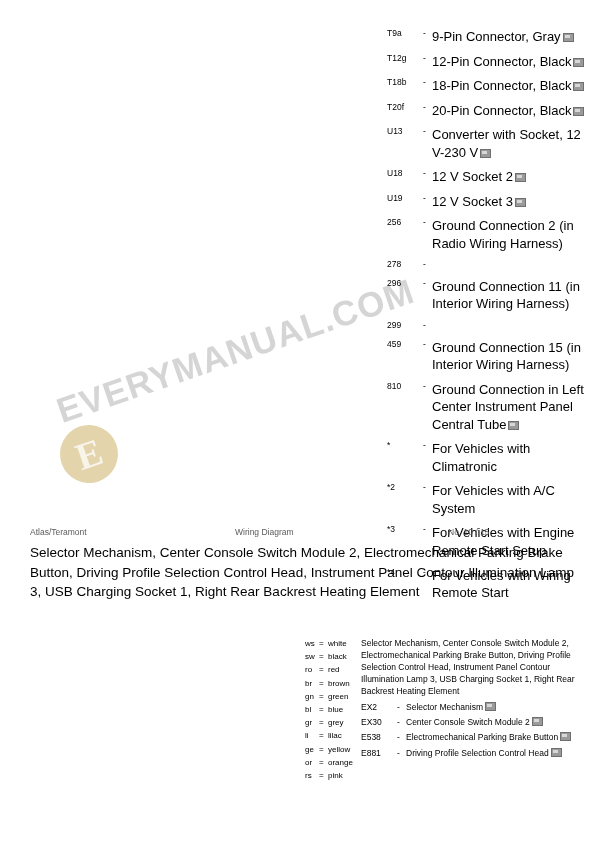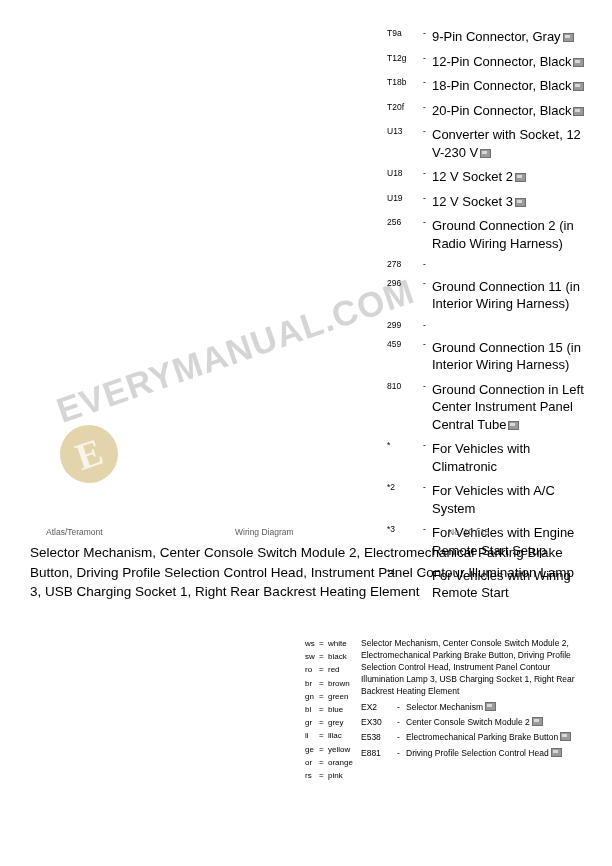--- a/index.html
+++ b/index.html
@@ -115,21 +115,21 @@
     left: 30px;
     top: 527px;
     width: 552px;
     font-size: 8.5px;
     color: #5b5b5b;
     border-bottom: 0px;
     z-index: 10;
   }
   .footer-bar .fb-left {
     position: absolute;
-    left: 16px;
+    left: 0;
     top: 0;
   }
   .footer-bar .fb-center {
     position: absolute;
     left: 205px;
     top: 0;
   }
   .footer-bar .fb-right {
     position: absolute;
     left: 394px;

